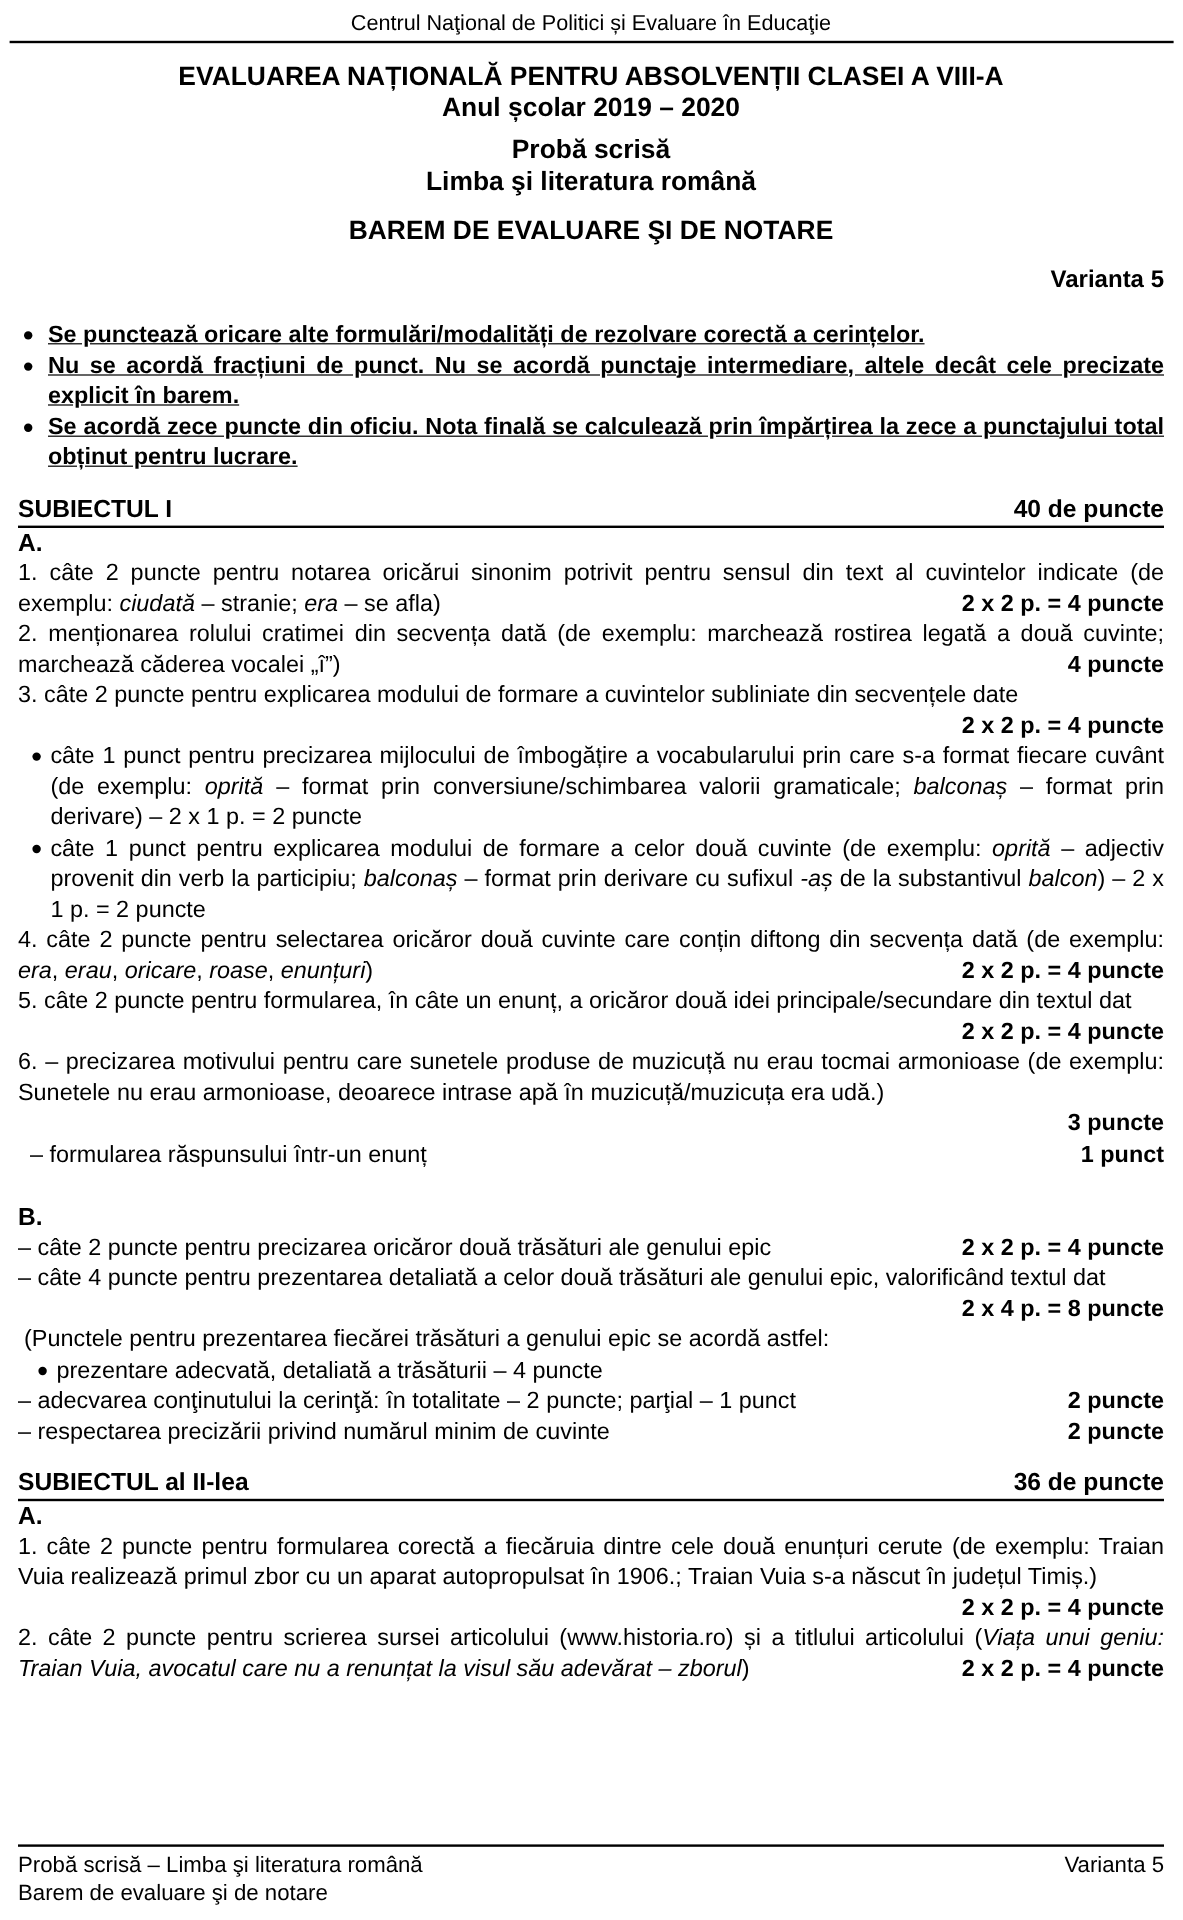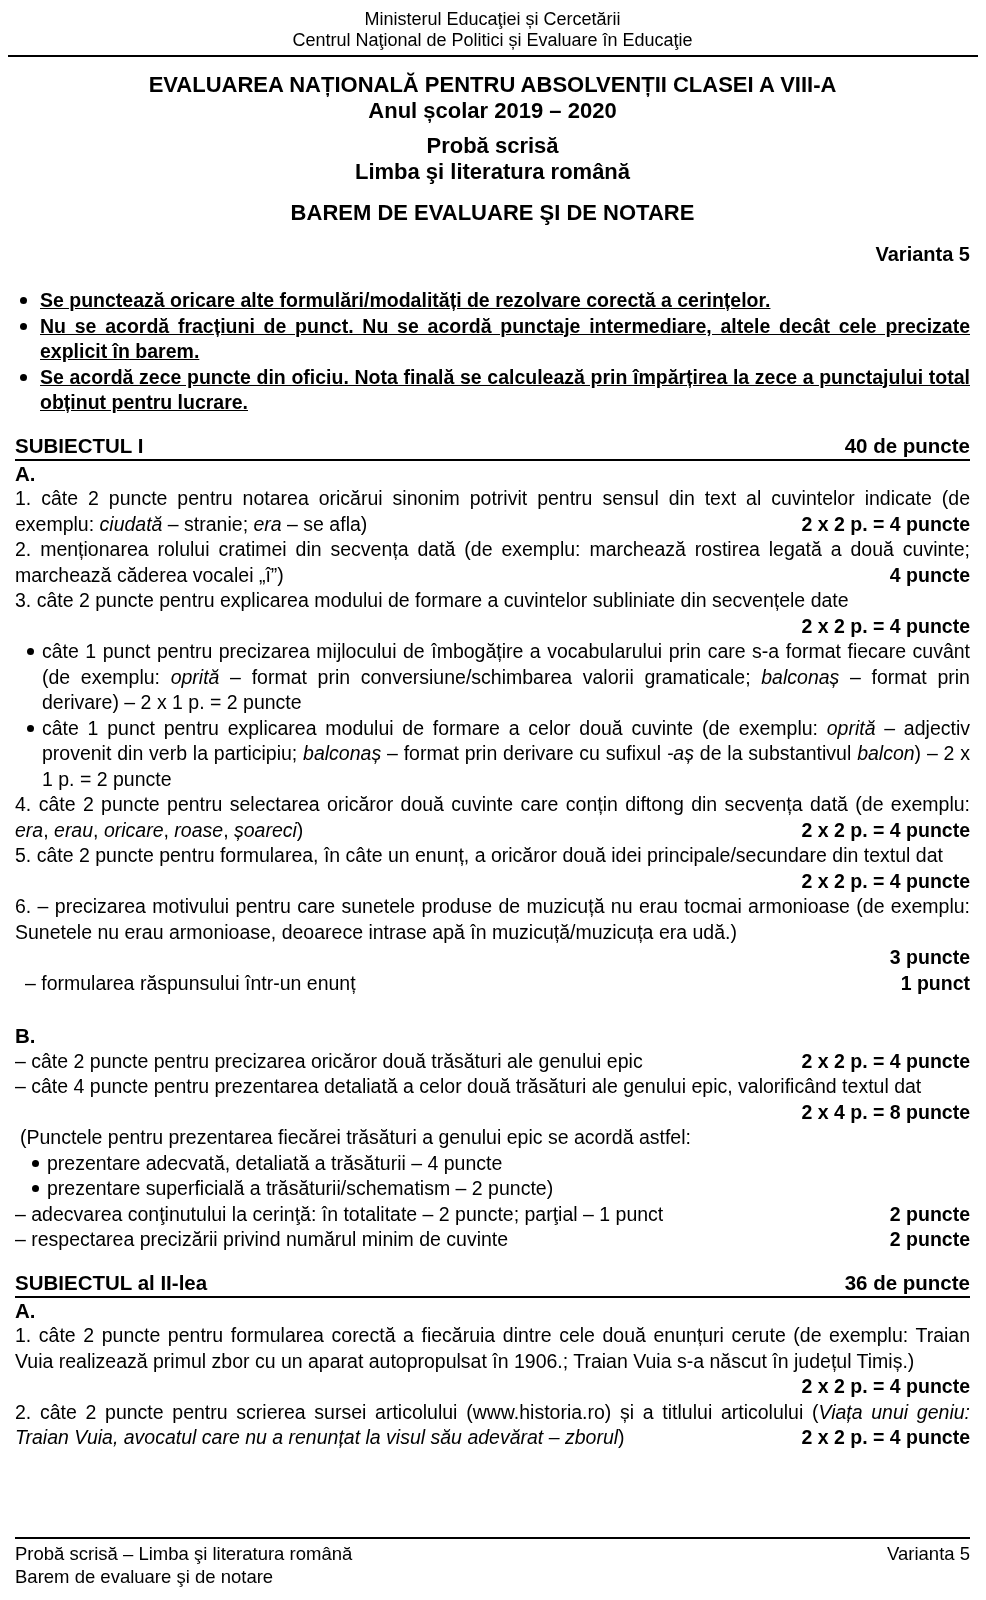--- a/index.html
+++ b/index.html
@@ -44,21 +44,20 @@
   .f-line{border-top:2px solid #000;margin-bottom:3px;height:0;}
   .f-row{display:flex;justify-content:space-between;}
   .f-page{text-align:center;margin-top:4px;}
 </style>
 </head>
 <body>
 
 <div class="page">
 
   <div class="org">
-    <div>Ministerul Educaţiei și Cercetării</div>
     <div>Centrul Naţional de Politici și Evaluare în Educaţie</div>
   </div>
   <div class="topline"></div>
 
   <div>
     <div class="tl first">EVALUAREA NAȚIONALĂ PENTRU ABSOLVENȚII CLASEI A VIII-A</div>
     <div class="tl">Anul școlar 2019 – 2020</div>
     <div class="tl sp">Probă scrisă</div>
     <div class="tl">Limba şi literatura română</div>
     <div class="tl sp2">BAREM DE EVALUARE ŞI DE NOTARE</div>
@@ -99,21 +98,21 @@
   </div>
   <div class="row sub">
     <span class="dot"></span>
     <span><span>câte 1 punct pentru precizarea mijlocului de îmbogățire a vocabularului prin care s-a format fiecare cuvânt (de exemplu: </span><i>oprită</i><span> – format prin conversiune/schimbarea valorii gramaticale; </span><i>balconaș</i><span> – format prin derivare) – 2 x 1 p. = 2 puncte</span></span>
   </div>
   <div class="row sub">
     <span class="dot"></span>
     <span><span>câte 1 punct pentru explicarea modului de formare a celor două cuvinte (de exemplu: </span><i>oprită</i><span> – adjectiv provenit din verb la participiu; </span><i>balconaș</i><span> – format prin derivare cu sufixul </span><i>-aș</i><span> de la substantivul </span><i>balcon</i><span>) – 2 x 1 p. = 2 puncte</span></span>
   </div>
   <div class="row">
-    <span><span>4. câte 2 puncte pentru selectarea oricăror două cuvinte care conțin diftong din secvența dată (de exemplu: </span><i>era</i><span>, </span><i>erau</i><span>, </span><i>oricare</i><span>, </span><i>roase</i><span>, </span><i>șoareci</i><span>)</span></span><span class="pts">2 x 2 p. = 4 puncte</span>
+    <span><span>4. câte 2 puncte pentru selectarea oricăror două cuvinte care conțin diftong din secvența dată (de exemplu: </span><i>era</i><span>, </span><i>erau</i><span>, </span><i>oricare</i><span>, </span><i>roase</i><span>, </span><i>enunțuri</i><span>)</span></span><span class="pts">2 x 2 p. = 4 puncte</span>
   </div>
   <div class="row">
     <span><span>5. câte 2 puncte pentru formularea, în câte un enunț, a oricăror două idei principale/secundare din textul dat</span></span><span class="pts">2 x 2 p. = 4 puncte</span>
   </div>
   <div class="row">
     <span><span>6. – precizarea motivului pentru care sunetele produse de muzicuță nu erau tocmai armonioase (de exemplu: Sunetele nu erau armonioase, deoarece intrase apă în muzicuță/muzicuța era udă.)</span></span><span class="pts blk">3 puncte</span>
   </div>
   <div class="row ind6">
     <span><span>– formularea răspunsului într-un enunț</span></span><span class="pts">1 punct</span>
   </div>
@@ -125,24 +124,20 @@
   </div>
   <div class="row">
     <span><span>– câte 4 puncte pentru prezentarea detaliată a celor două trăsături ale genului epic, valorificând textul dat</span></span><span class="pts">2 x 4 p. = 8 puncte</span>
   </div>
   <div class="row ind5">
     <span><span>(Punctele pentru prezentarea fiecărei trăsături a genului epic se acordă astfel:</span></span>
   </div>
   <div class="row bsub">
     <span class="dot"></span>
     <span><span>prezentare adecvată, detaliată a trăsăturii – 4 puncte</span></span>
-  </div>
-  <div class="row bsub">
-    <span class="dot"></span>
-    <span><span>prezentare superficială a trăsăturii/schematism – 2 puncte)</span></span>
   </div>
   <div class="row">
     <span><span>– adecvarea conţinutului la cerinţă: în totalitate – 2 puncte; parţial – 1 punct</span></span><span class="pts">2 puncte</span>
   </div>
   <div class="row">
     <span><span>– respectarea precizării privind numărul minim de cuvinte</span></span><span class="pts">2 puncte</span>
   </div>
 
   <div class="h-row second">
     <span>SUBIECTUL al II-lea</span>

